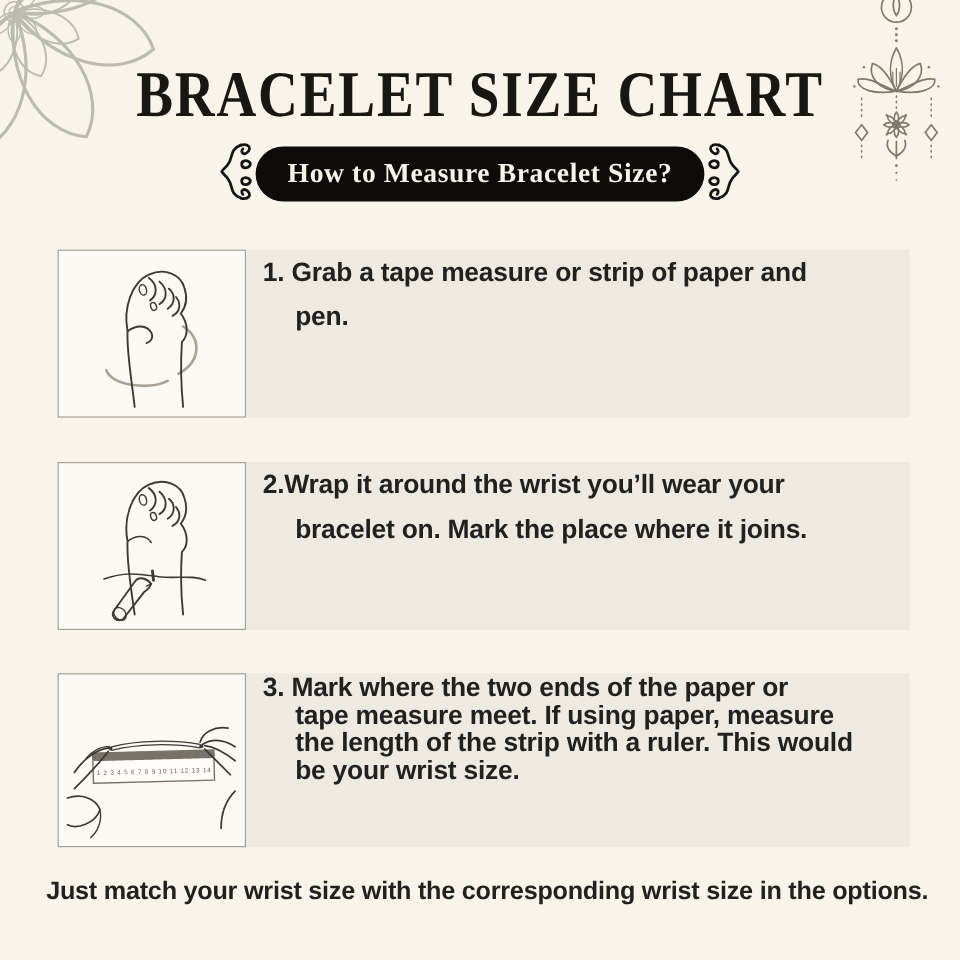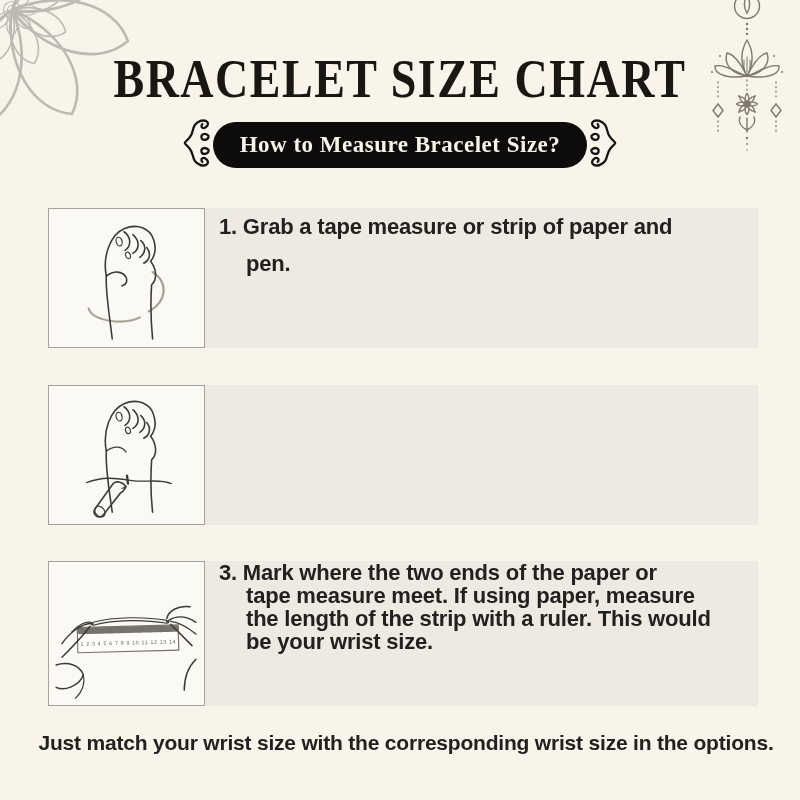--- a/index.html
+++ b/index.html
@@ -203,20 +203,22 @@
             <ellipse cx="76" cy="39" rx="2.4" ry="3.4" transform="rotate(-20 76 39)" stroke-width="1.2"></ellipse>
             <path d="M54 60C62 54 70 55 74 61" stroke-width="1.3"></path>
             <path d="M34 92C52 85 66 88 80 90C96 92 108 88 120 93" stroke-width="1.3"></path>
             <path d="M75 85L76 93" stroke-width="2.4"></path>
             <path d="M74 96C70 91 64 90 61 93L43 118C39 123 44 129 50 126L68 103C71 101 73 99 74 96Z"></path>
             <ellipse cx="47.5" cy="121.5" rx="4.6" ry="6" transform="rotate(-42 47.5 121.5)" stroke-width="1.2"></ellipse>
             <path d="M70 98L74 96" stroke-width="1.2"></path>
           </g>
         </svg>
       </div>
+      <div class="step-text">2.Wrap it around the wrist you’ll wear your
+bracelet on. Mark the place where it joins.</div>
     </div>
 
     <div class="step-row row-3">
       <div class="illus">
         <svg width="150" height="131" viewBox="0 0 150 135">
           <g fill="none" stroke="#3c3a37" stroke-width="1.5" stroke-linecap="round">
             <g transform="rotate(-1.5 76 72)">
               <rect x="24" y="60" width="104" height="26" fill="#fefdf9" stroke="#77736a" stroke-width="1.2"></rect>
               <line x1="27" y1="63.5" x2="126" y2="63.5" stroke="#77736a" stroke-width="7" stroke-dasharray="1 2.6"></line>
               <text x="76" y="79" text-anchor="middle" font-size="5.5" textLength="98" fill="#6a665e" stroke="none" font-family="Liberation Sans, sans-serif">1 2 3 4 5 6 7 8 9 10 11 12 13 14</text>

